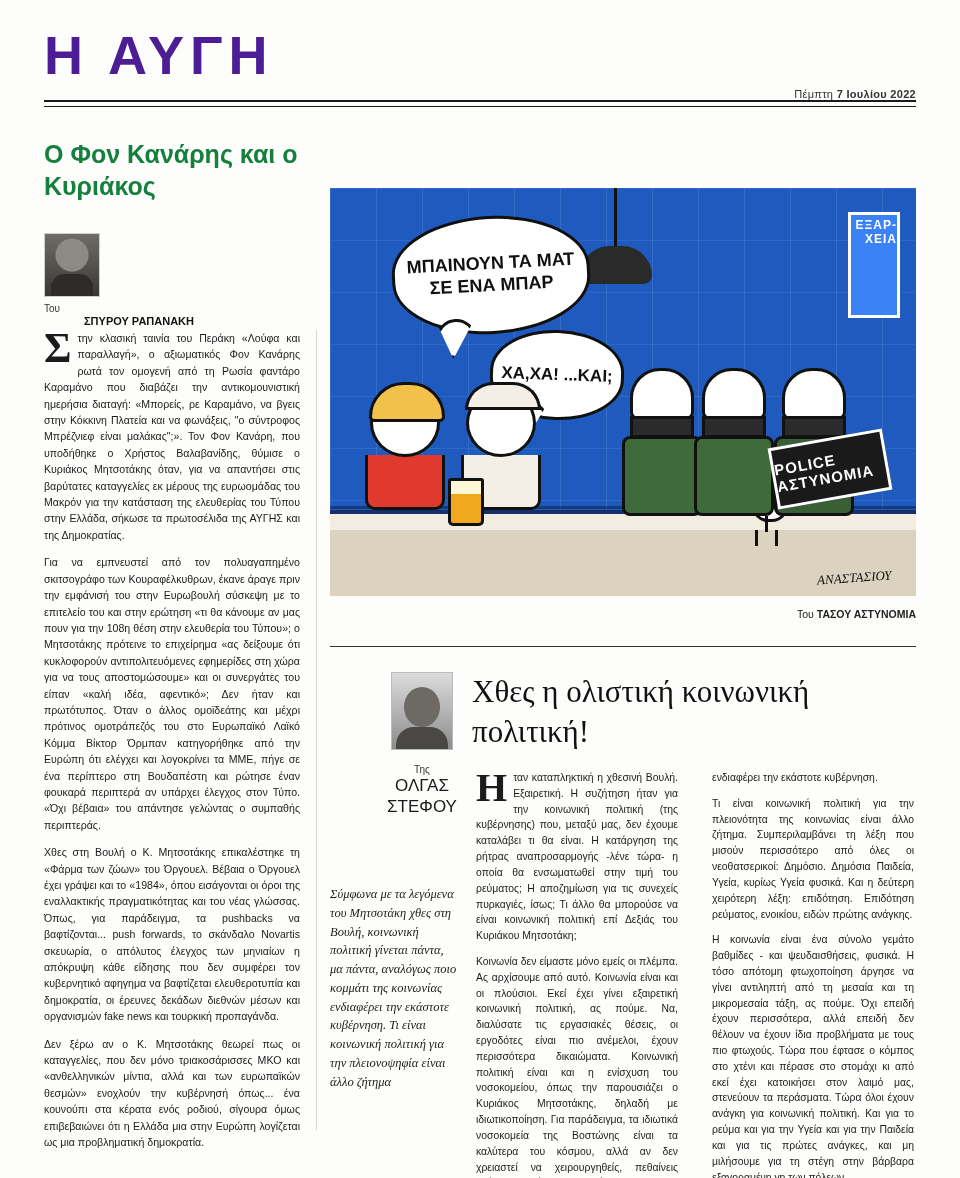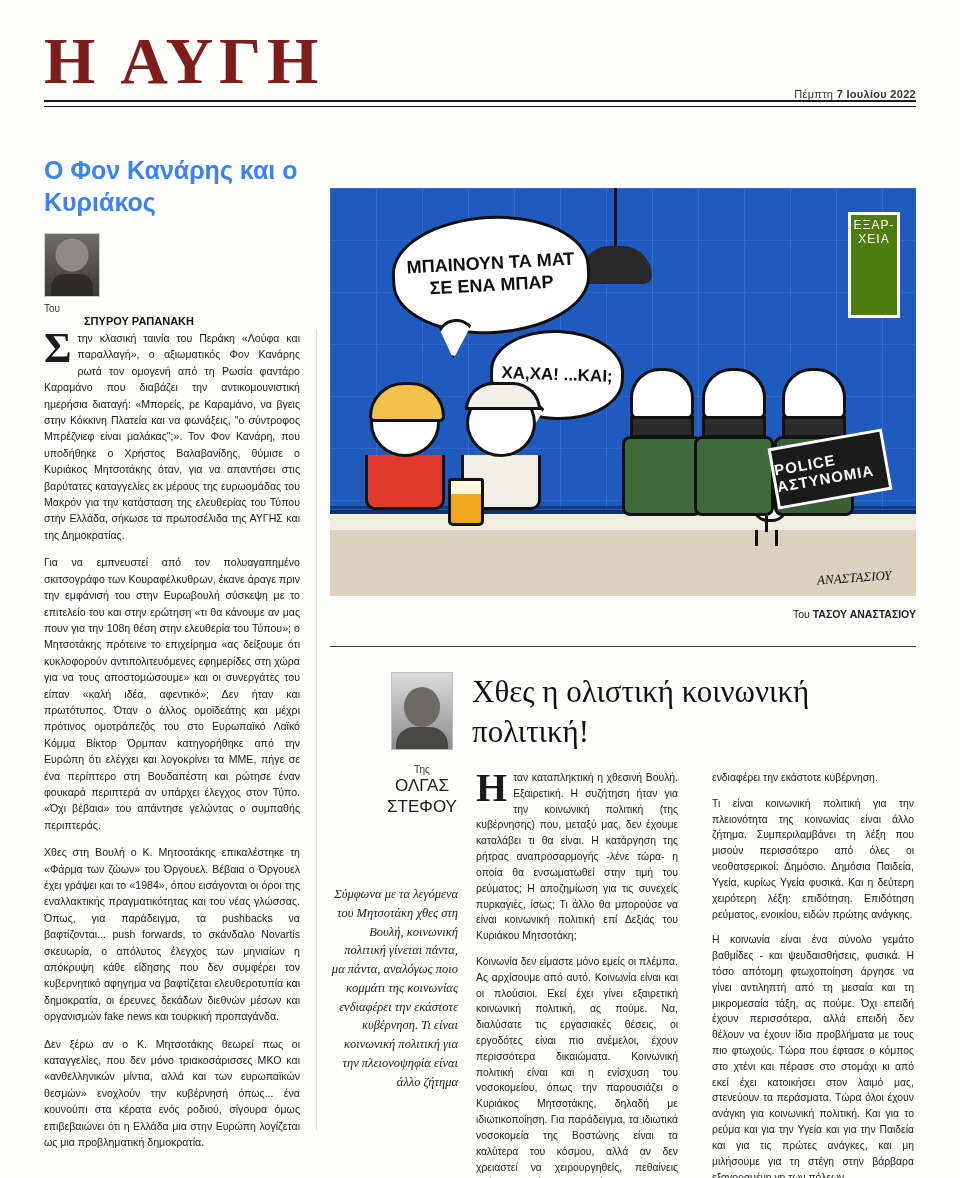--- a/index.html
+++ b/index.html
@@ -23,26 +23,26 @@
   }
 
   
   .masthead {
     position: absolute;
     left: 44px;
     top: 28px;
     width: 872px;
   }
   .masthead-title {
-    font-family: Liberation Serif, serif;
-    font-weight: bold;
-    font-size: 66px;
+    font-family: Liberation Sans, sans-serif;
+    font-weight: bold;
+    font-size: 54px;
     letter-spacing: 6px;
     line-height: 1;
-    color: #7f1d1d;
+    color: #4c1d95;
   }
   .masthead-rule {
     position: absolute;
     left: 0;
     top: 72px;
     width: 872px;
     border-top: 2px solid #1a1a1a;
   }
   .masthead-rule2 {
     position: absolute;
@@ -58,27 +58,27 @@
     font-size: 11px;
     color: #333;
     letter-spacing: .3px;
   }
   .masthead-date b { font-weight: bold; }
 
   
   .headline {
     position: absolute;
     left: 44px;
-    top: 154px;
+    top: 138px;
     width: 260px;
     font-family: "Liberation Sans", sans-serif;
     font-weight: bold;
     font-size: 25px;
     line-height: 1.28;
-    color: #3b82f6;
+    color: #15803d;
   }
 
   
   .byline1 {
     position: absolute;
     left: 44px;
     top: 233px;
     width: 150px;
   }
   .byline1 .photo {
@@ -245,22 +245,22 @@
   .cop .torso {
     width: 74px; height: 74px; background: #3f6b3a; border: 3px solid #111; border-radius: 8px;
     margin-top: -2px; margin-left: -8px;
   }
   .cop-1 { left: 300px; }
   .cop-2 { left: 372px; }
   .cop-3 { left: 452px; }
   .cop-3 .torso { background: #3a5f36; }
   .sign-exarcheia {
     position: absolute; right: 16px; top: 24px; width: 46px; height: 96px;
-    background: #4d7c0f; border: 3px solid #fff; color: #fff;
-    font-weight: normal; font-size: 12px; text-align: center; line-height: 1.15;
+    background: #3b82f6; border: 3px solid #fff; color: #fff;
+    font-weight: bold; font-size: 12px; text-align: right; line-height: 1.15;
     padding-top: 4px; letter-spacing: 1px;
   }
   .sign-police {
     position: absolute; right: 28px; bottom: 96px; width: 110px; height: 56px;
     background: #1a1a1a; color: #fff; transform: rotate(-10deg);
     border: 3px solid #fff; font-weight: bold; font-size: 15px;
     display:flex; align-items:center; justify-content:center; letter-spacing: 1px;
   }
   .cartoon-sig {
     position: absolute; right: 24px; bottom: 10px; color: #111;
@@ -304,21 +304,21 @@
   .headline2 {
     position: absolute; left: 472px; top: 672px; width: 444px;
     font-family: "Liberation Serif", serif;
     font-size: 31px; line-height: 1.3; color: #111;
   }
 
   .pullquote {
     position: absolute; left: 330px; top: 885px; width: 128px;
     font-family: "Liberation Serif", serif;
     font-style: italic; font-size: 12.5px; line-height: 1.5;
-    text-align: right; color: #1b1b1b;
+    text-align: left; color: #1b1b1b;
   }
 
   .col2, .col3 {
     position: absolute; top: 770px; width: 202px;
     font-size: 10.4px; line-height: 1.52; text-align: justify; color: #1b1b1b;
   }
   .col2 { left: 476px; }
   .col3 { left: 712px; }
   .col2 p, .col3 p { margin: 0 0 10px 0; }
   .dropcap2 {
@@ -403,21 +403,21 @@
       <div class="visor"></div>
       <div class="torso"></div>
     </div>
 
     <div class="sign-police">POLICE ΑΣΤΥΝΟΜΙΑ</div>
     <div class="cartoon-sig">ΑΝΑΣΤΑΣΙΟΥ</div>
   </div>
 
   <div class="cartoon-credit">
     <span>Του</span>
-    <b>ΤΑΣΟΥ ΑΝΑΣΤΑΣΙΟΥ</b>
+    <b>ΤΑΣΟΥ ΑΣΤΥΝΟΜΙΑ</b>
   </div>
 
   <div class="divider"></div>
   <div class="vdivider"></div>
 
   <div class="byline2">
     <div class="photo"></div>
     <div class="of">Της</div>
     <div class="name">ΟΛΓΑΣ ΣΤΕΦΟΥ</div>
   </div>

